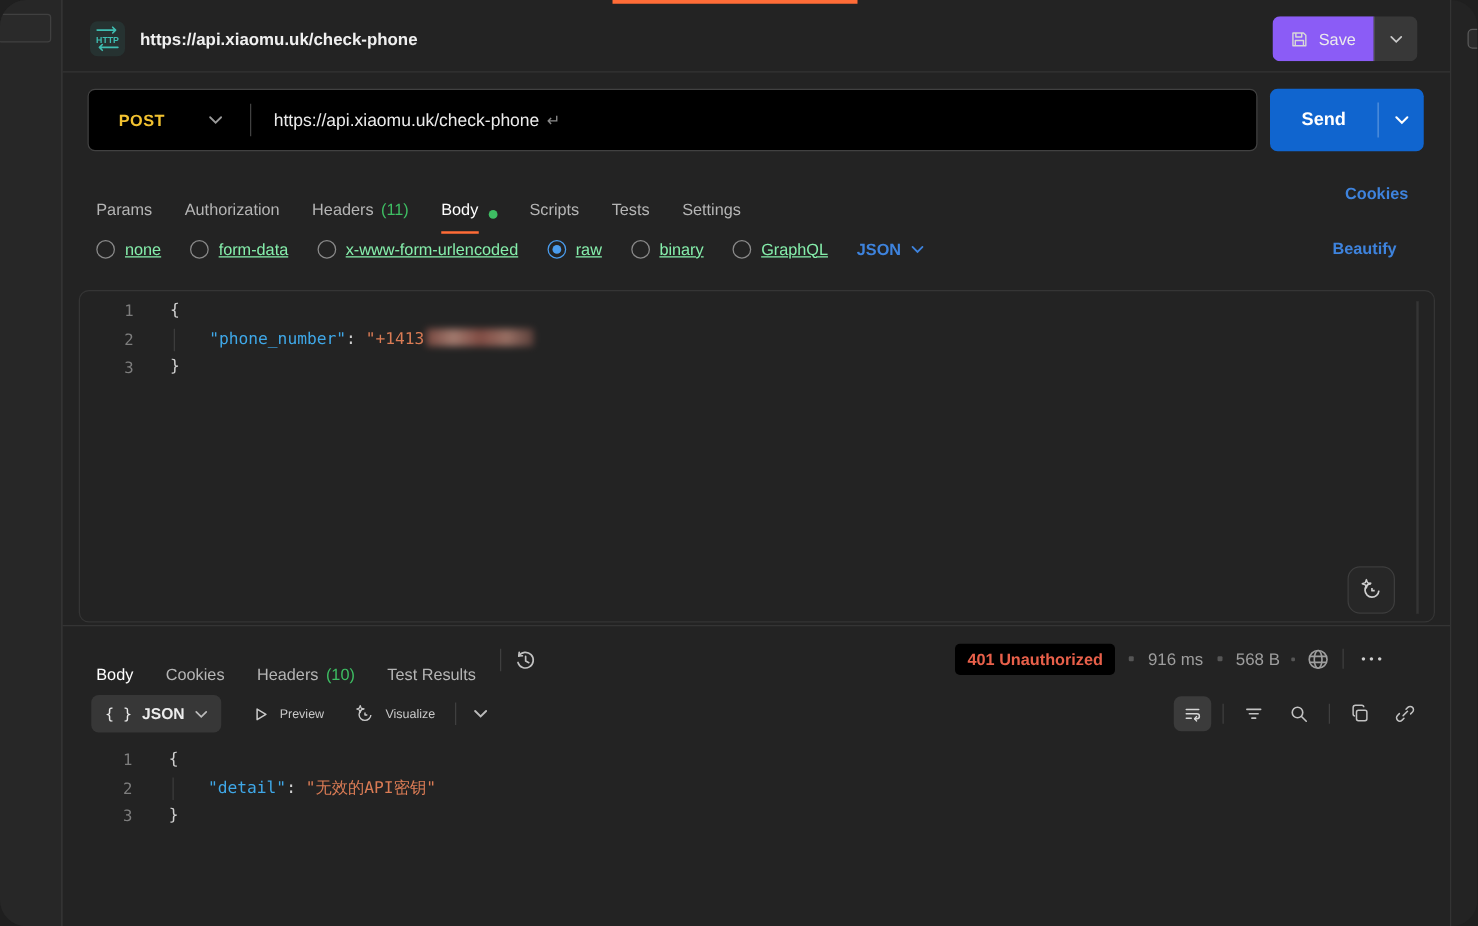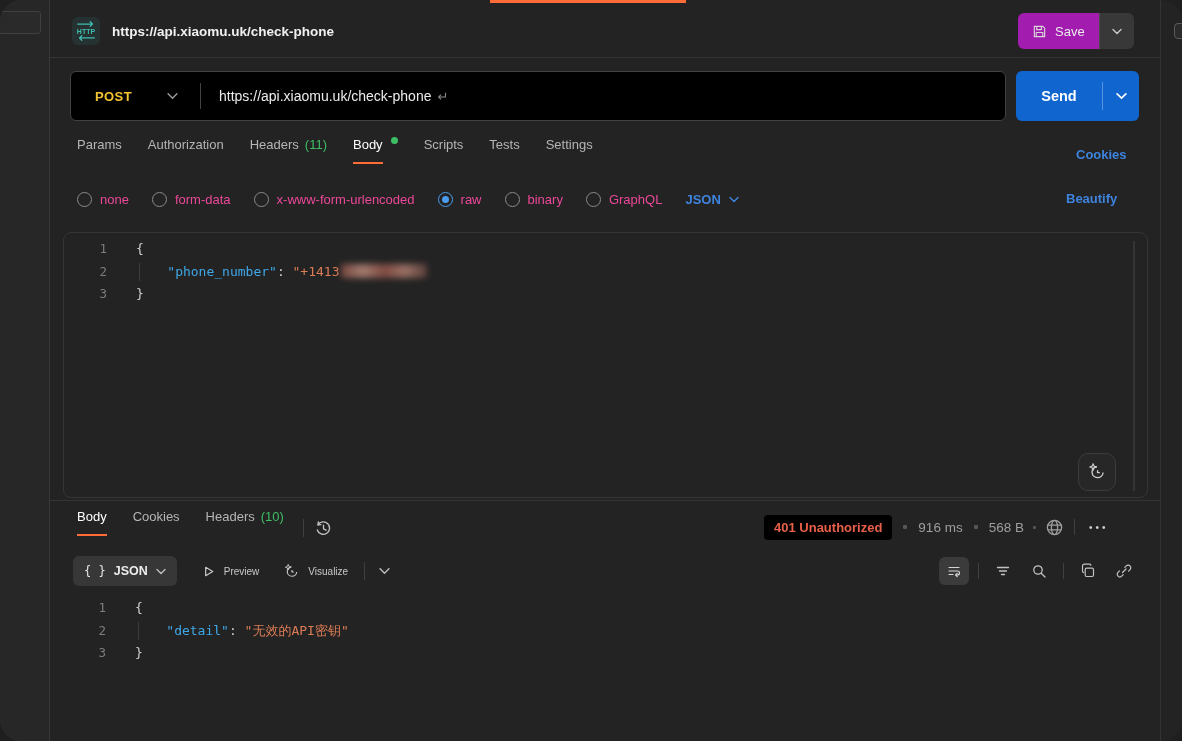--- a/index.html
+++ b/index.html
@@ -14,54 +14,54 @@
   
   .right-rail-divider { position:absolute; left:1160px; top:0; width:1px; height:741px; background:#333; }
   .right-partial-icon { position:absolute; left:1174px; top:23px; width:16px; height:16px; border:1.5px solid #5a5a5a; border-radius:4px; background:#2b2b2b; }
 
   
   .top-indicator { position:absolute; left:490px; top:0; width:196px; height:3px; background:#FF6C37; }
   .header-border { position:absolute; left:50px; top:57px; width:1110px; height:1px; background:#343434; }
   .http-badge { position:absolute; left:72px; top:17px; width:28px; height:28px; border-radius:6px; background:#263231; display:flex; align-items:center; justify-content:center; }
   .req-title { position:absolute; left:112px; top:24px; font-size:13.5px; font-weight:700; color:#f0f0f0; }
   .save-group { position:absolute; left:1018px; top:13px; height:36px; display:flex; border-radius:6px; overflow:hidden; }
-  .save-main { display:flex; align-items:center; gap:8px; padding:0 14px; background:#a21caf; color:#ececec; font-size:13px; cursor:pointer; }
+  .save-main { display:flex; align-items:center; gap:8px; padding:0 14px; background:#8b5cf6; color:#ececec; font-size:13px; cursor:pointer; }
   .save-sep { width:1px; background:#4d4d4d; }
   .save-chevron { width:34px; display:flex; align-items:center; justify-content:center; background:#383838; cursor:pointer; }
 
   
   .url-box { position:absolute; left:70px; top:71px; width:936px; height:50px; background:#000000; border:1px solid #414141; border-radius:6px; display:flex; align-items:center; }
   .method { margin-left:24px; color:#F2C230; font-weight:700; font-size:13px; letter-spacing:.4px; width:72px; }
   .method-chevron { margin-right:22px; display:flex; }
   .url-divider { width:1px; height:26px; background:#414141; }
   .url-text { margin-left:18px; font-size:14px; color:#ececec; }
   .url-suffix { color:#8a8a8a; margin-left:6px; font-size:13px; }
   .send-group { position:absolute; left:1016px; top:71px; width:123px; height:50px; background:#1065CF; border-radius:6px; display:flex; align-items:center; }
   .send-main { flex:1; text-align:center; color:#fff; font-weight:700; font-size:14.5px; cursor:pointer; }
   .send-sep { width:1px; height:28px; background:rgba(255,255,255,.3); }
   .send-chevron { width:36px; display:flex; align-items:center; justify-content:center; cursor:pointer; }
 
   
   .req-tabs { position:absolute; left:64px; top:137px; height:38px; display:flex; align-items:center; }
-  .tab { padding:0 13px; font-size:13px; color:#b5b5b5; cursor:pointer; display:flex; align-items:flex-start; gap:6px; height:100%; }
+  .tab { padding:0 13px; font-size:13px; color:#b5b5b5; cursor:pointer; display:flex; align-items:flex-end; gap:6px; height:100%; }
   .tab .count { color:#3EBE63; }
   .tab.active { color:#fff; }
   .tab.active .tab-label { border-bottom:2px solid #FF6C37; padding-bottom:10px; margin-bottom:-12px; color:#fff; }
   .green-dot { width:7px; height:7px; border-radius:50%; background:#3EBE63; margin-left:2px; }
   .link-blue { color:#3E83DD; font-weight:700; font-size:13px; cursor:pointer; }
   .cookies-link { position:absolute; left:1076px; top:147px; }
   .beautify-link { position:absolute; left:1066px; top:191px; }
 
   
   .radio-row { position:absolute; left:77px; top:185px; height:28px; display:flex; align-items:center; gap:23px; }
   .radio-item { display:flex; align-items:center; gap:8px; cursor:pointer; }
   .radio { width:15px; height:15px; border-radius:50%; border:1.5px solid #8a8a8a; }
   .radio.checked { border:1.5px solid #4A9CED; display:flex; align-items:center; justify-content:center; }
   .radio.checked::after { content:""; width:7px; height:7px; border-radius:50%; background:#4A9CED; }
-  .radio-label { font-size:13px; color:#ec4899; }
+  .radio-label { font-size:13px; color:#86efac;text-decoration:underline; }
   .json-select { display:flex; align-items:center; gap:8px; cursor:pointer; }
   .json-select span { color:#3E83DD; font-weight:700; font-size:13px; }
 
   
   .editor { position:absolute; left:63px; top:232px; width:1085px; height:266px; border:1px solid #353535; border-radius:8px; background:#232323; }
   .editor-scroll-track { position:absolute; left:1069px; top:8px; width:2px; height:250px; background:#353535; }
   .code-lines { padding-top:5px; font-family:"DejaVu Sans Mono", monospace; font-size:13px; }
   .code-line { display:flex; height:22.5px; line-height:22.5px; }
   .ln { width:43px; text-align:right; color:#7d7d7d; font-size:12.5px; flex:none; }
   .lc { padding-left:29px; position:relative; color:#d0d0d0; white-space:pre; }
@@ -260,20 +260,23 @@
   <div class="resp-tabs">
     <div class="tab active">
         <span class="tab-label">Body</span>
       </div>
     <div class="tab">
         <span class="tab-label">Cookies</span>
       </div>
     <div class="tab">
         <span class="tab-label">Headers</span>
         <span class="count">(10)</span>
+      </div>
+    <div class="tab">
+        <span class="tab-label">Test Results</span>
       </div>
     <div class="tabs-vdivider"></div>
     <div class="history-icon-btn">
       <svg class="icon" width="19" height="19" viewBox="0 0 17 17" fill="none" stroke="#c2c2c2" stroke-width="1.2" stroke-linecap="round" stroke-linejoin="round">
         <path d="M3.6 5.2 A5.6 5.6 0 1 1 3 9.8"></path>
         <polyline points="3.9,2.6 3.6,5.2 6.2,5.0"></polyline>
         <polyline points="8.5,5.5 8.5,8.8 10.8,10"></polyline>
       </svg>
     </div>
   </div>

